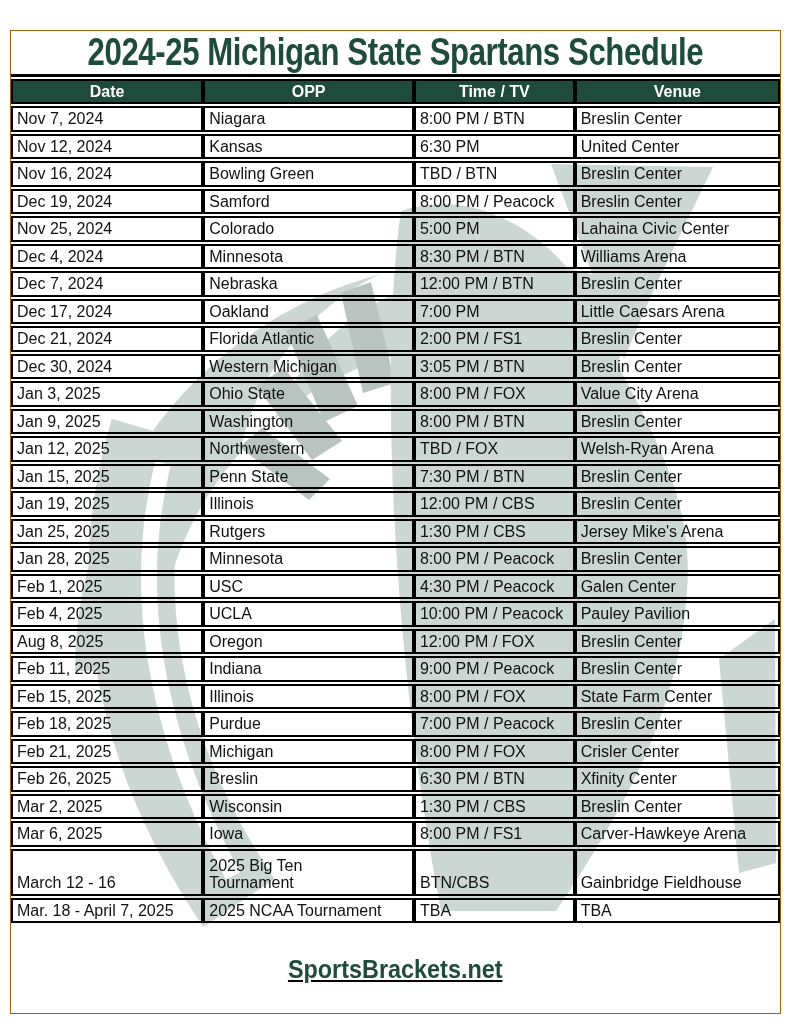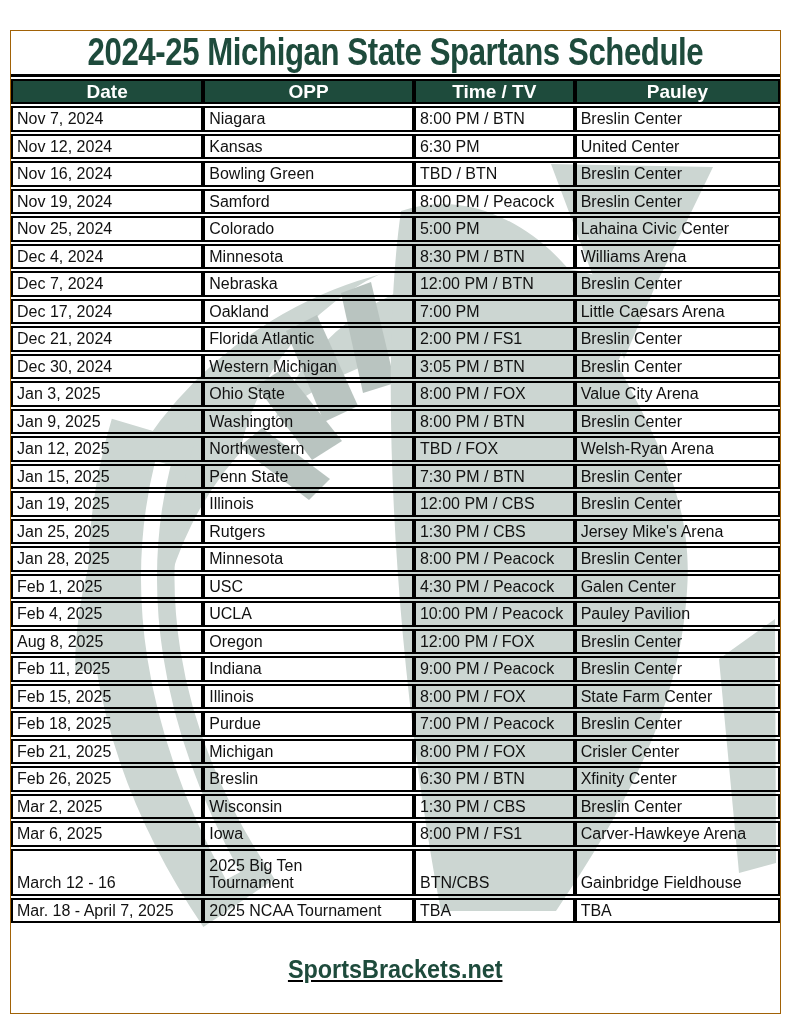--- a/index.html
+++ b/index.html
@@ -25,21 +25,21 @@
     font-size:38px;font-weight:bold;color:#1E4B3C;white-space:nowrap;
     transform:scaleX(0.82);transform-origin:center;letter-spacing:-0.5px;
   }
   table.sched{
     width:100%;table-layout:fixed;
     border-collapse:separate;border-spacing:0 2px;
     flex:0 0 auto;
   }
   col.c-date{width:25.0%;} col.c-opp{width:27.4%;} col.c-time{width:20.9%;} col.c-venue{width:26.7%;}
   th{
-    background:#1E4B3C;color:#fff;font-size:19px;font-weight:bold;text-align:center;
+    background:#1E4B3C;color:#fff;font-size:16px;font-weight:bold;text-align:center;
     border:2px solid #000;padding:1px 2px;line-height:19px;height:19px;overflow:hidden;
   }
   td{
     border:2px solid #000;background:transparent;color:#111;
     font-size:16px;line-height:17.5px;padding:2px 4px;height:17.5px;
     vertical-align:bottom;white-space:pre-line;overflow:hidden;text-align:left;
   }
   tr.tall td{height:39px;}
   .footer-box{
     flex:1 1 auto;min-height:30px;background:transparent;
@@ -89,21 +89,21 @@
         <col class="c-date">
           <col class="c-opp">
           <col class="c-time">
           <col class="c-venue">
       </colgroup>
       <thead>
         <tr>
           <th>Date</th>
           <th>OPP</th>
           <th>Time / TV</th>
-          <th>Pauley</th>
+          <th>Venue</th>
         </tr>
       </thead>
       <tbody>
           <tr>
             <td>Nov 7, 2024</td>
             <td>Niagara</td>
             <td>8:00 PM / BTN</td>
             <td>Breslin Center</td>
           </tr>
           <tr>
@@ -112,21 +112,21 @@
             <td>6:30 PM</td>
             <td>United Center</td>
           </tr>
           <tr>
             <td>Nov 16, 2024</td>
             <td>Bowling Green</td>
             <td>TBD / BTN</td>
             <td>Breslin Center</td>
           </tr>
           <tr>
-            <td>Nov 19, 2024</td>
+            <td>Dec 19, 2024</td>
             <td>Samford</td>
             <td>8:00 PM / Peacock</td>
             <td>Breslin Center</td>
           </tr>
           <tr>
             <td>Nov 25, 2024</td>
             <td>Colorado</td>
             <td>5:00 PM</td>
             <td>Lahaina Civic Center</td>
           </tr>

